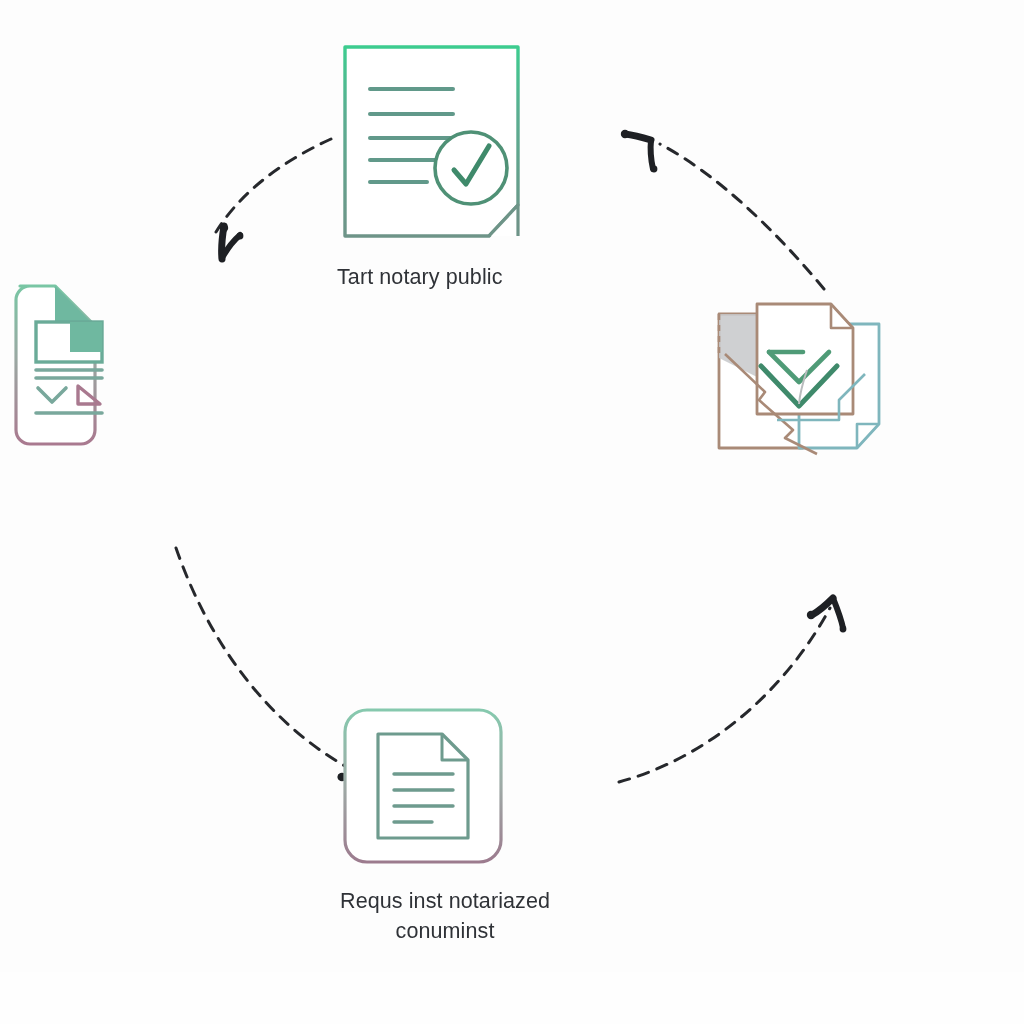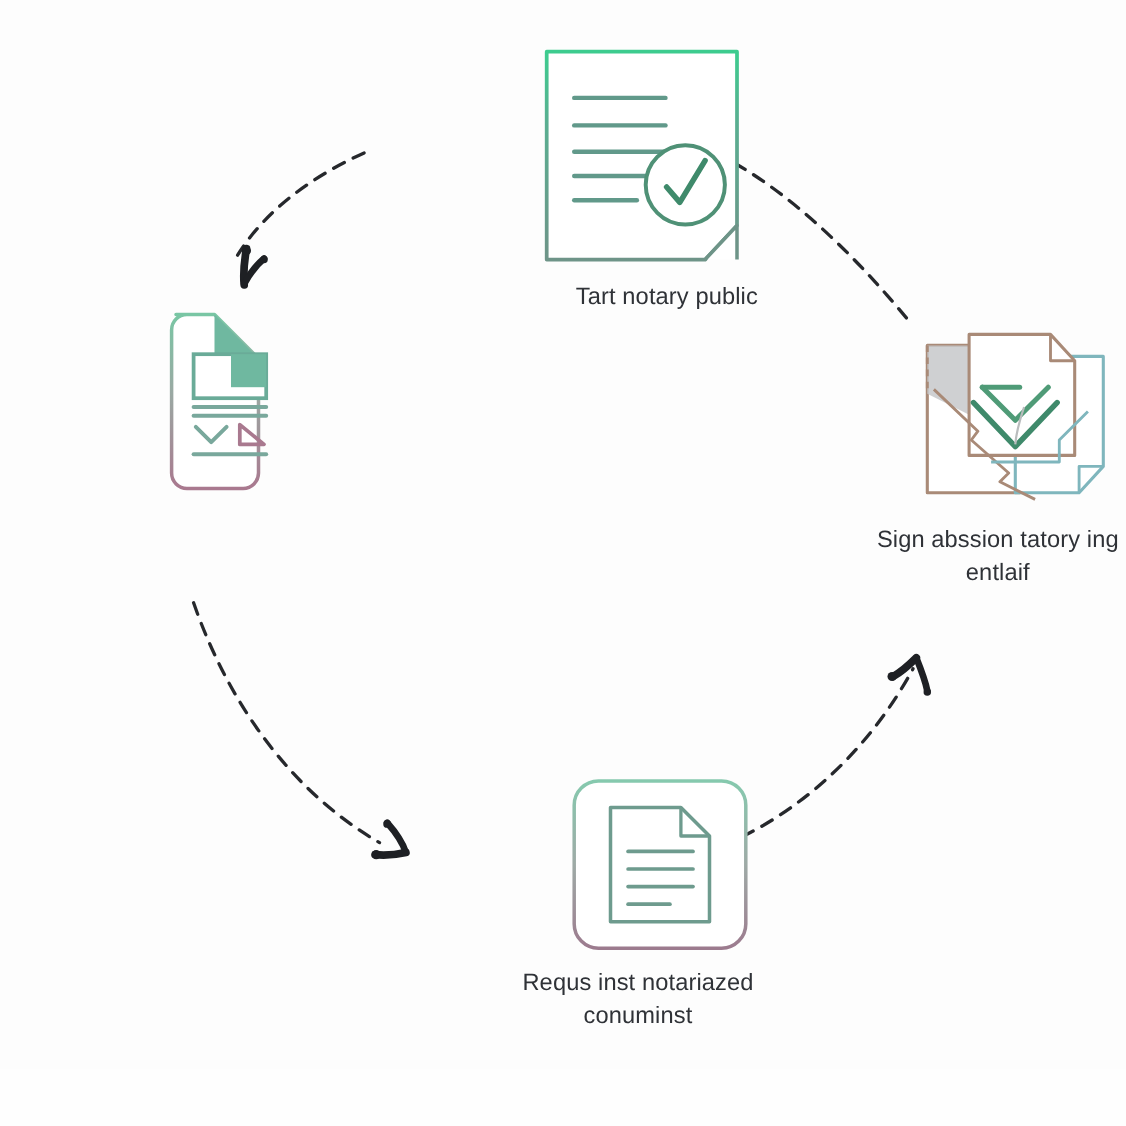--- a/index.html
+++ b/index.html
@@ -30,21 +30,22 @@
   .arrow-layer {
     position: absolute;
     inset: 0;
     width: 1024px;
     height: 1024px;
   }
   .node {
     position: absolute;
     display: flex;
     flex-direction: column;
-    align-items: flex-end;
+    align-items: flex-start;
+    gap: 8px;
   }
   .node-icon {
     display: block;
   }
   .node-label {
     margin-top: 10px;
     text-align: center;
     color: #2f3237;
     font-size: 21.5px;
     line-height: 1.38;
@@ -153,22 +154,20 @@
 
       <path d="M 18,58 L 58,96 L 52,104 L 86,134 L 78,142 L 110,158" fill="none" stroke="#a98a77" stroke-width="2.6" stroke-linejoin="round"></path>
 
       <path d="M 70,124 L 132,124 L 132,104 L 158,78" fill="none" stroke="#7fb6bd" stroke-width="2.6" stroke-linejoin="round"></path>
 
       <path d="M 62,56 L 96,56 L 96,56" fill="none" stroke="#4f9b77" stroke-width="4.6" stroke-linecap="round"></path>
       <path d="M 62,56 L 92,86 L 122,56" fill="none" stroke="#4f9b77" stroke-width="4.6" stroke-linecap="round" stroke-linejoin="round"></path>
       <path d="M 54,70 L 92,110 L 130,70" fill="none" stroke="#3f8a6b" stroke-width="5" stroke-linecap="round" stroke-linejoin="round"></path>
       <path d="M 100,74 C 96,86 93,96 92,108" fill="none" stroke="#b9bcbd" stroke-width="2"></path>
     </svg>
-    <div class="node-label">Sign abssion tatory ing
-entlaif</div>
   </div>
 
   <div class="node" id="node-bottom">
     <svg class="node-icon" width="168" height="165" viewBox="0 0 168 165">
       <rect x="5" y="6" width="156" height="152" rx="22" ry="22" fill="#ffffff" stroke="url(#gradBottom)" stroke-width="3.2"></rect>
 
       <path d="M 38,30 L 102,30 L 128,56 L 128,134 L 38,134 Z" fill="#ffffff" stroke="#6e9b8e" stroke-width="3.2" stroke-linejoin="round"></path>
       <path d="M 102,30 L 102,56 L 128,56" fill="none" stroke="#6e9b8e" stroke-width="3" stroke-linejoin="round"></path>
       <g stroke="#6e9b8e" stroke-width="3.4" stroke-linecap="round">
         <line x1="54" y1="70" x2="113" y2="70"></line>

